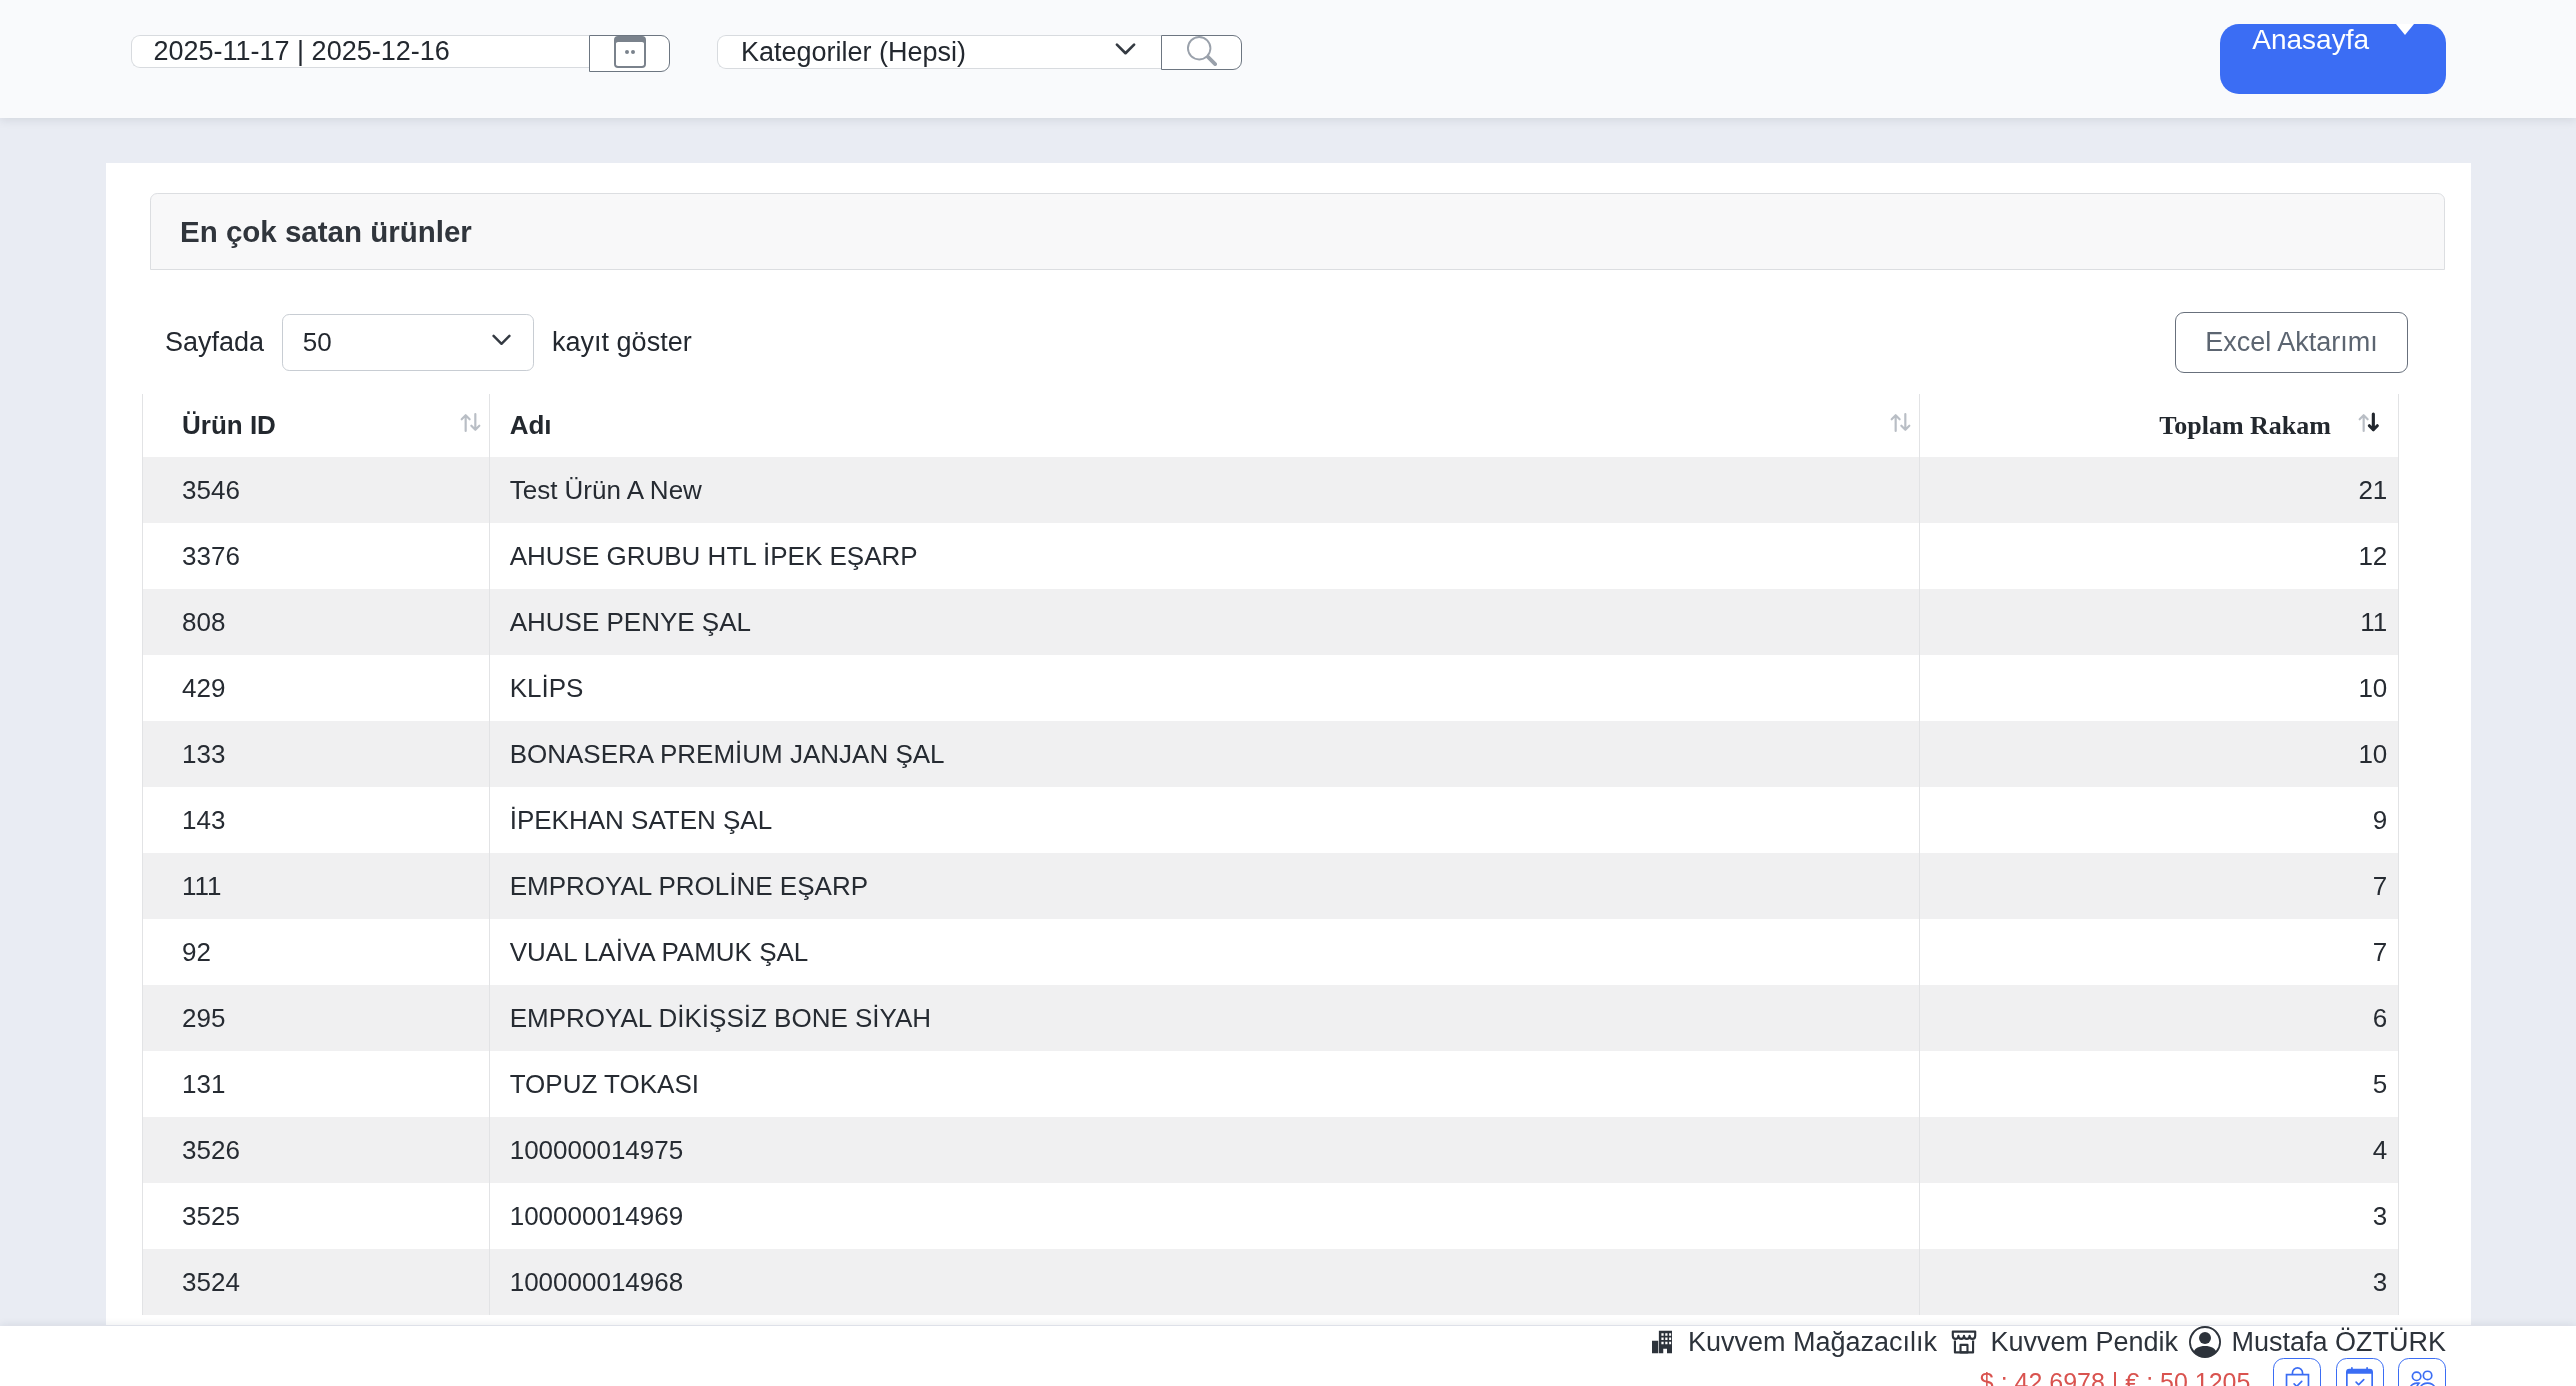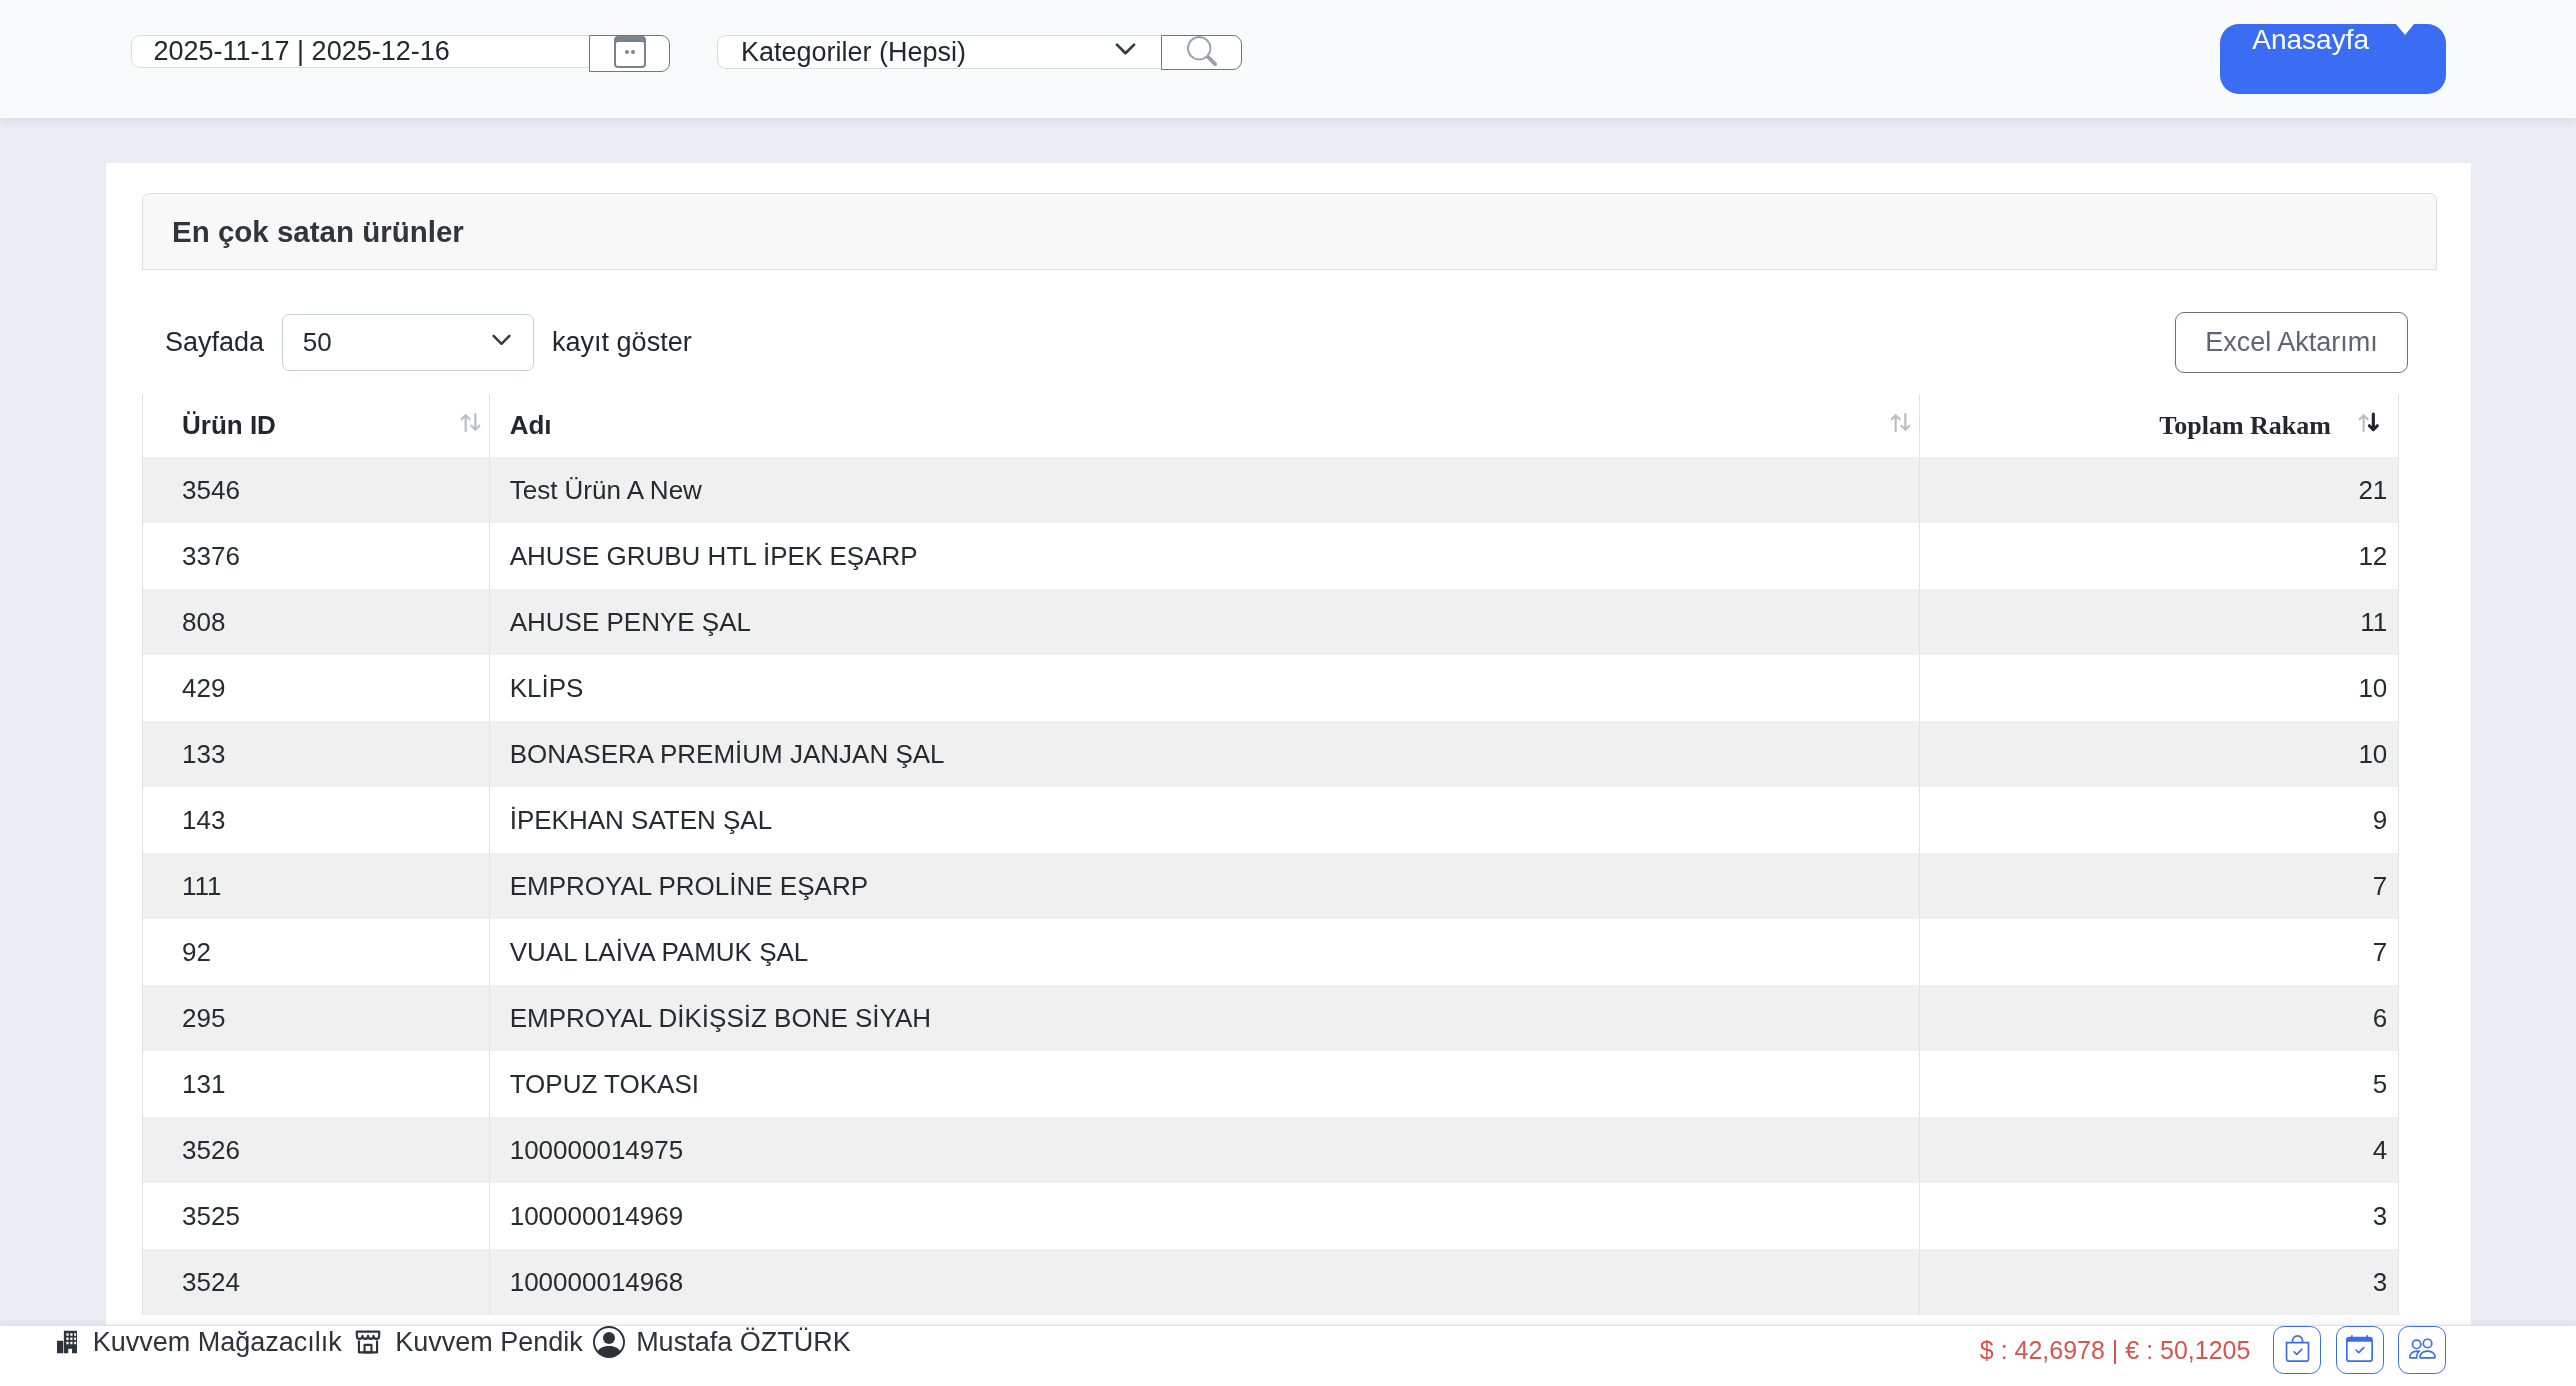--- a/index.html
+++ b/index.html
@@ -35,21 +35,21 @@
   }
   .home-btn{
     margin-right:130px;height:70px;padding:0 32px;background:#3b6df4;border:none;
     border-radius:19px;color:#fff;font-size:28px;display:flex;align-items:flex-start;gap:27px;
     cursor:pointer;font-family:inherit;
   }
   .caret-down{width:0;height:0;border-left:9.8px solid transparent;border-right:9.8px solid transparent;border-top:11.6px solid #fff;}
   
   .panel{position:absolute;left:106px;top:163px;width:2365px;height:1162px;background:#fff;}
   .card-header{
-    position:absolute;left:36px;top:30px;width:2295px;height:77px;
+    position:absolute;left:44px;top:30px;width:2295px;height:77px;
     background:#f8f8f9;border:0.9px solid #dcdee1;border-radius:7.2px 7.2px 0 0;
     box-sizing:border-box;display:flex;align-items:center;padding:0 29px;
   }
   .card-title{font-size:29.5px;font-weight:700;color:#30353c;}
   .controls{position:absolute;left:59px;top:149px;height:61px;display:flex;align-items:center;gap:18px;}
   .controls-label{font-size:27px;color:#23282f;}
   .page-size-select{
     width:252px;height:57px;background:#fff;border:1.8px solid #c8cdd3;border-radius:7.2px;
     display:flex;align-items:center;justify-content:space-between;padding:0 19.7px;
     font-size:26px;color:#23282f;box-sizing:border-box;cursor:pointer;
@@ -69,22 +69,22 @@
   .th{font-weight:700;font-size:26px;color:#23282e;cursor:pointer;}
   .td{font-size:26px;color:#262b32;}
   .pad-a{padding-left:39px;}
   .pad-b{padding-left:19.7px;}
   .num{justify-content:flex-end;padding-right:10.7px;}
   .th .sort-abs{position:absolute;right:3.6px;top:50%;transform:translateY(-50%);}
   .th.num{padding-right:15px;gap:23px;font-family:Liberation Serif, serif;}
   
   .footer{
     position:absolute;left:0;bottom:0;width:100%;height:60px;background:#fff;
-    box-shadow:0 -1.8px 7.2px rgba(30,40,60,.08);display:flex;align-items:flex-start;
-    justify-content:space-between;box-sizing:border-box;padding:0 130px 0 52px;z-index:4;
+    box-shadow:0 -1.8px 7.2px rgba(30,40,60,.08);display:flex;align-items:flex-end;
+    justify-content:space-between;box-sizing:border-box;padding:0 130px 0 94px;z-index:4;flex-direction:column;
   }
   .footer-left{display:flex;align-items:center;gap:10.7px;font-size:27px;color:#2d333b;white-space:nowrap;}
   .footer-left .ico{display:flex;align-items:center;}
   .footer-right{display:flex;align-items:center;gap:23px;}
   .rates{font-size:25px;color:#d9534f;white-space:nowrap;}
   .footer-btns{display:flex;align-items:center;gap:14.3px;}
   .sq-btn{
     width:48px;height:48px;background:#fff;border:1.8px solid #3b6df4;border-radius:10.7px;
     display:flex;align-items:center;justify-content:center;cursor:pointer;box-sizing:border-box;
   }

